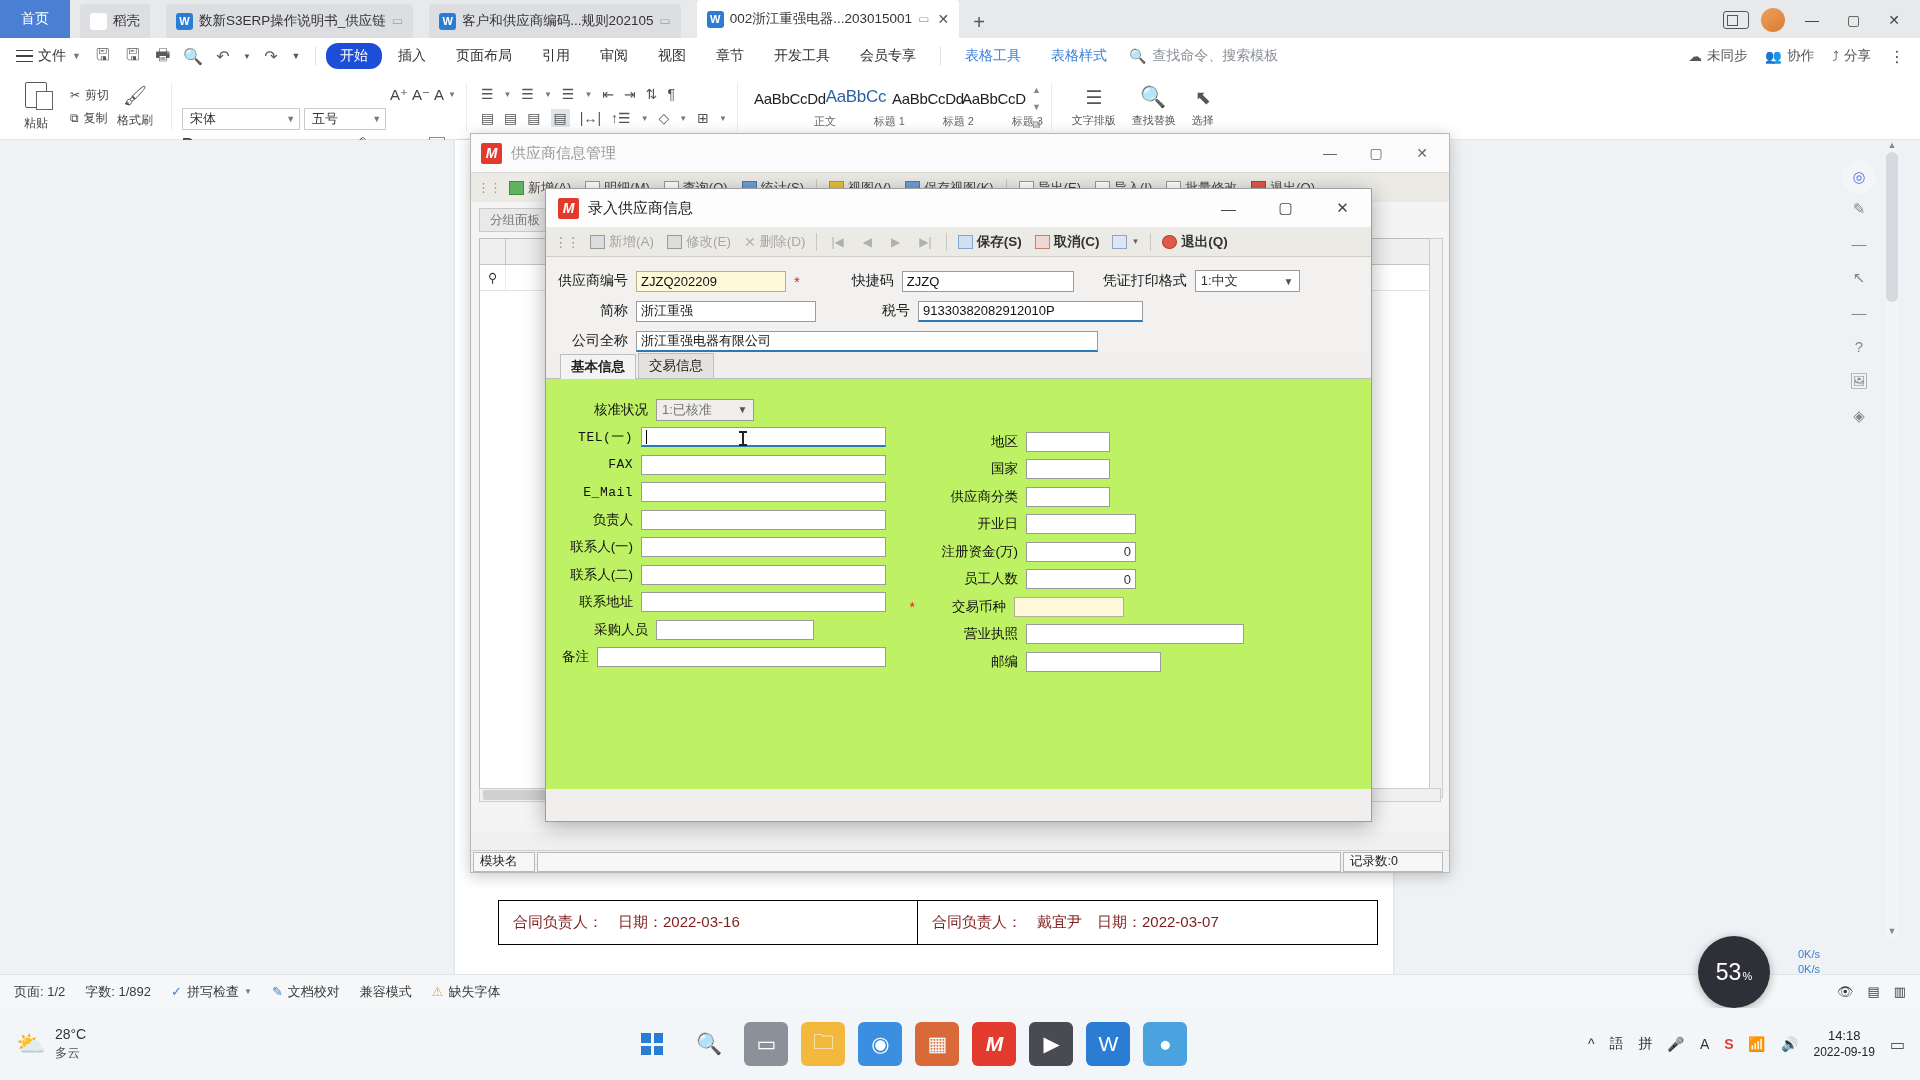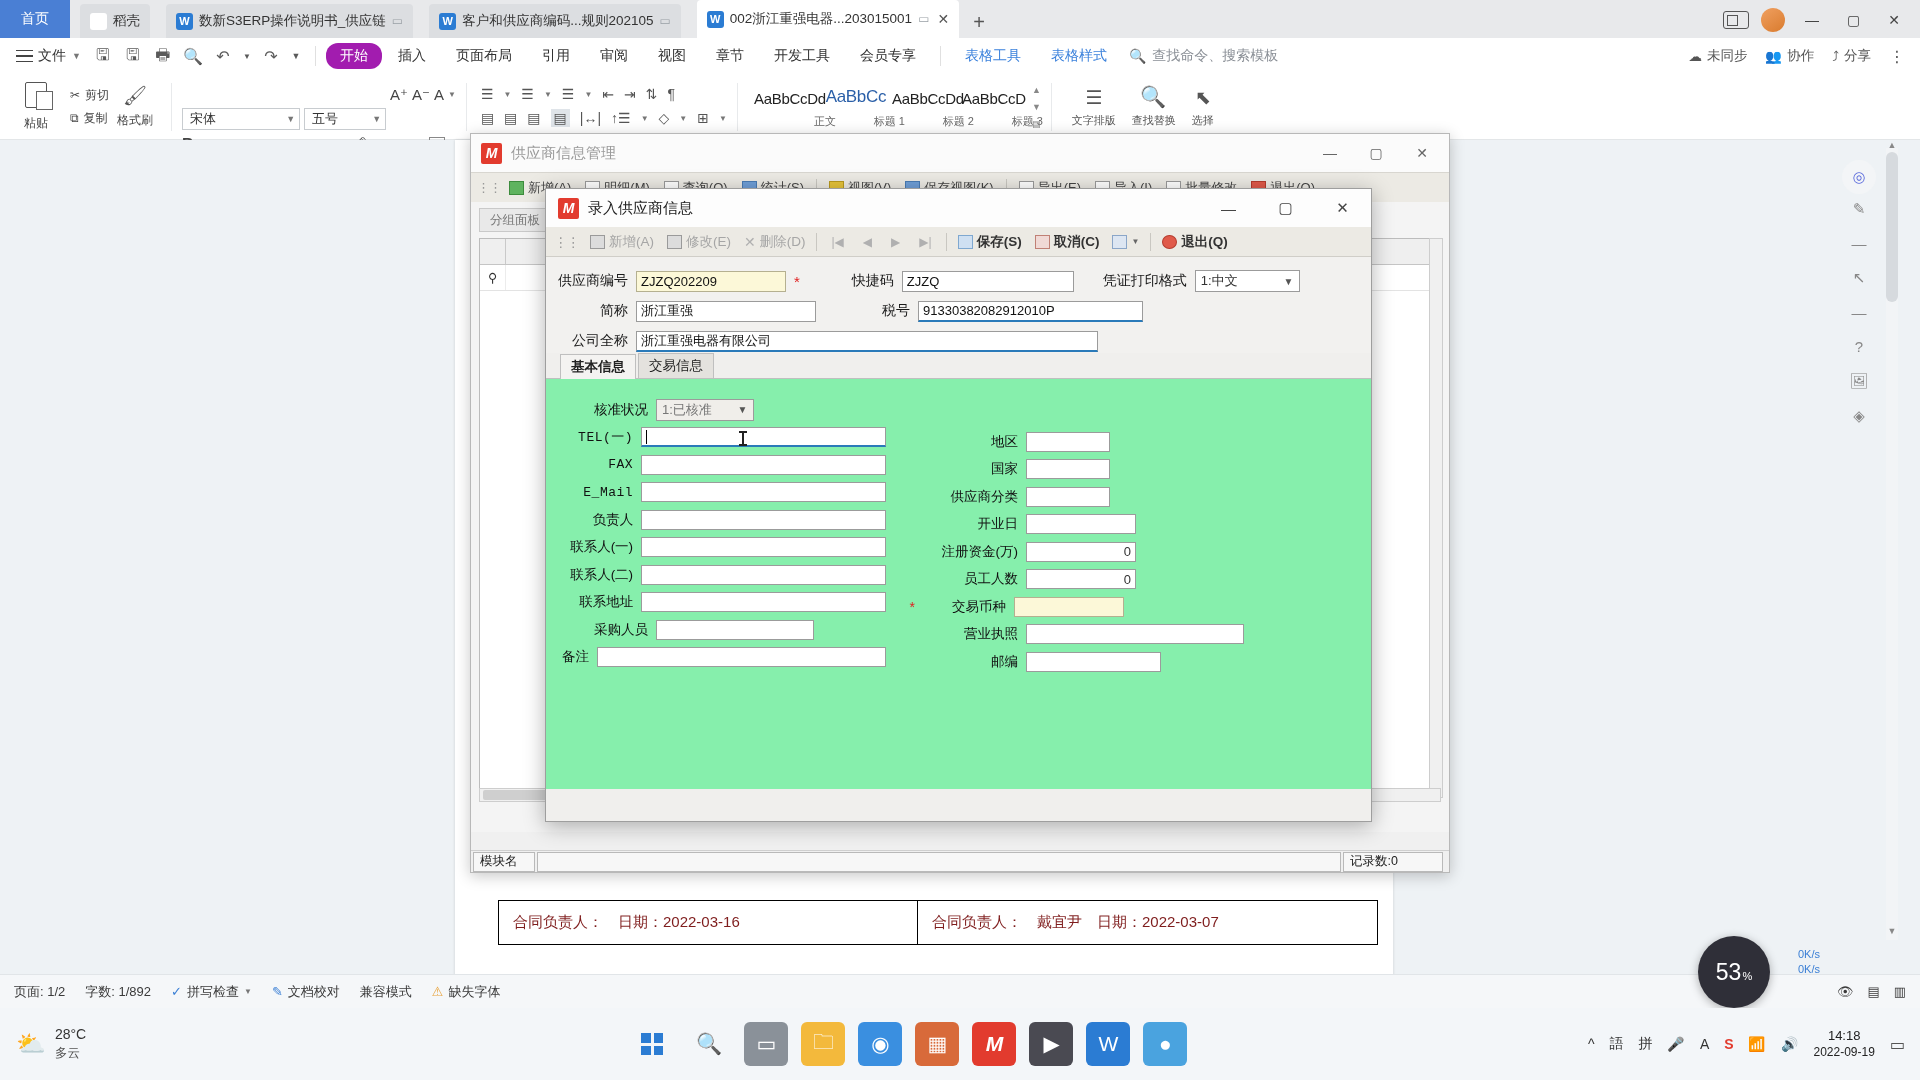--- a/index.html
+++ b/index.html
@@ -29,21 +29,21 @@
 
   
   .menurow{position:absolute;top:38px;left:0;width:1920px;height:36px;background:#fff;display:flex;align-items:center;padding-left:10px;gap:2px;font-size:14px;}
   .hamb{display:inline-block;width:17px;height:13px;position:relative;margin-right:5px;}
   .hamb i{position:absolute;left:0;width:17px;height:1.8px;background:#444;}
   .hamb i:nth-child(1){top:0;} .hamb i:nth-child(2){top:5.5px;} .hamb i:nth-child(3){top:11px;}
   .m-file{display:flex;align-items:center;color:#333;padding:0 6px;}
   .qicon{width:24px;height:24px;margin:0 2px;position:relative;color:#5a5a5a;font-size:16px;display:flex;align-items:center;justify-content:center;}
   .qsep{width:1px;height:20px;background:#e0e0e0;margin:0 8px;}
   .mtab{padding:4px 14px;color:#333;border-radius:12px;font-size:14px;}
-  .mtab.sel{background:#a21caf;color:#fff;}
+  .mtab.sel{background:#1d4ed8;color:#fff;}
   .mtab.blue{color:#3c82dc;}
   .msearch{display:flex;align-items:center;color:#8a8f96;gap:6px;margin-left:6px;font-size:14px;}
   .menurow-right{margin-left:auto;display:flex;align-items:center;gap:18px;padding-right:14px;color:#555;font-size:13.5px;}
   .mr-item{display:flex;align-items:center;gap:5px;}
 
   
   .ribbon{position:absolute;top:74px;left:0;width:1920px;height:66px;background:#fff;border-bottom:1px solid #e3e6e8;display:flex;align-items:center;padding-left:6px;}
   .rb-paste{width:60px;display:flex;flex-direction:column;align-items:center;font-size:12px;color:#444;}
   .rb-clip{width:22px;height:26px;border:1.8px solid #555;border-radius:2px;position:relative;}
   .rb-clip:after{content:"";position:absolute;right:-7px;bottom:-3px;width:15px;height:17px;border:1.6px solid #666;background:#fff;}
@@ -125,21 +125,21 @@
   .lbl{width:90px;text-align:right;padding-right:8px;font-size:14px;color:#1a1a1a;}
   .inp{height:21px;border:1px solid #9b9b9b;background:#fff;font-size:13px;padding:0 4px;display:flex;align-items:center;color:#111;font-family:"Liberation Sans",sans-serif;}
   .inp.yellow{background:#fcf8d8;border-color:#b5b090;}
   .inp.focus{border-bottom:2px solid #2a7ab9;}
   .req{color:#e02020;font-size:15px;margin-left:8px;}
   .selwrap{height:22px;border:1px solid #9b9b9b;background:#fff;display:flex;align-items:center;padding:0 2px 0 5px;font-size:13px;}
   .selwrap .car{margin-left:auto;width:17px;text-align:center;color:#555;font-size:10px;}
   .dlg-tabs{display:flex;align-items:flex-end;height:26px;background:#f0efed;padding-left:14px;border-bottom:1px solid #bfbfbf;}
   .dtab{padding:3px 10px;font-size:13.5px;background:#e4e2de;border:1px solid #bfbfbf;border-bottom:none;color:#222;margin-right:2px;}
   .dtab.act{background:#f4f3f1;font-weight:bold;position:relative;top:1px;}
-  .dlg-main{background:#86efac;height:410px;position:relative;padding-top:18px;}
+  .dlg-main{background:#bef264;height:410px;position:relative;padding-top:18px;}
   .col-l{position:absolute;left:0;top:18px;width:340px;}
   .col-r{position:absolute;left:360px;top:50px;width:420px;}
   .mrow{display:flex;align-items:center;height:25px;margin-bottom:2.5px;}
   .mlbl{width:110px;text-align:right;padding-right:8px;font-size:13.5px;color:#111;}
   .mlbl.mono{font-family:"Liberation Mono","DejaVu Sans Mono",monospace;font-size:13px;letter-spacing:.5px;}
   .minp{height:20px;border:1px solid #9b9b9b;background:#fff;font-size:13px;padding:0 4px;display:flex;align-items:center;}
   .minp.num{justify-content:flex-end;}
   .minp.yellow{background:#fcf8d8;border-color:#b5b090;}
   .minp.focus{border-bottom:2px solid #2a7ab9;}
   .caret{display:inline-block;width:1px;height:14px;background:#000;}

